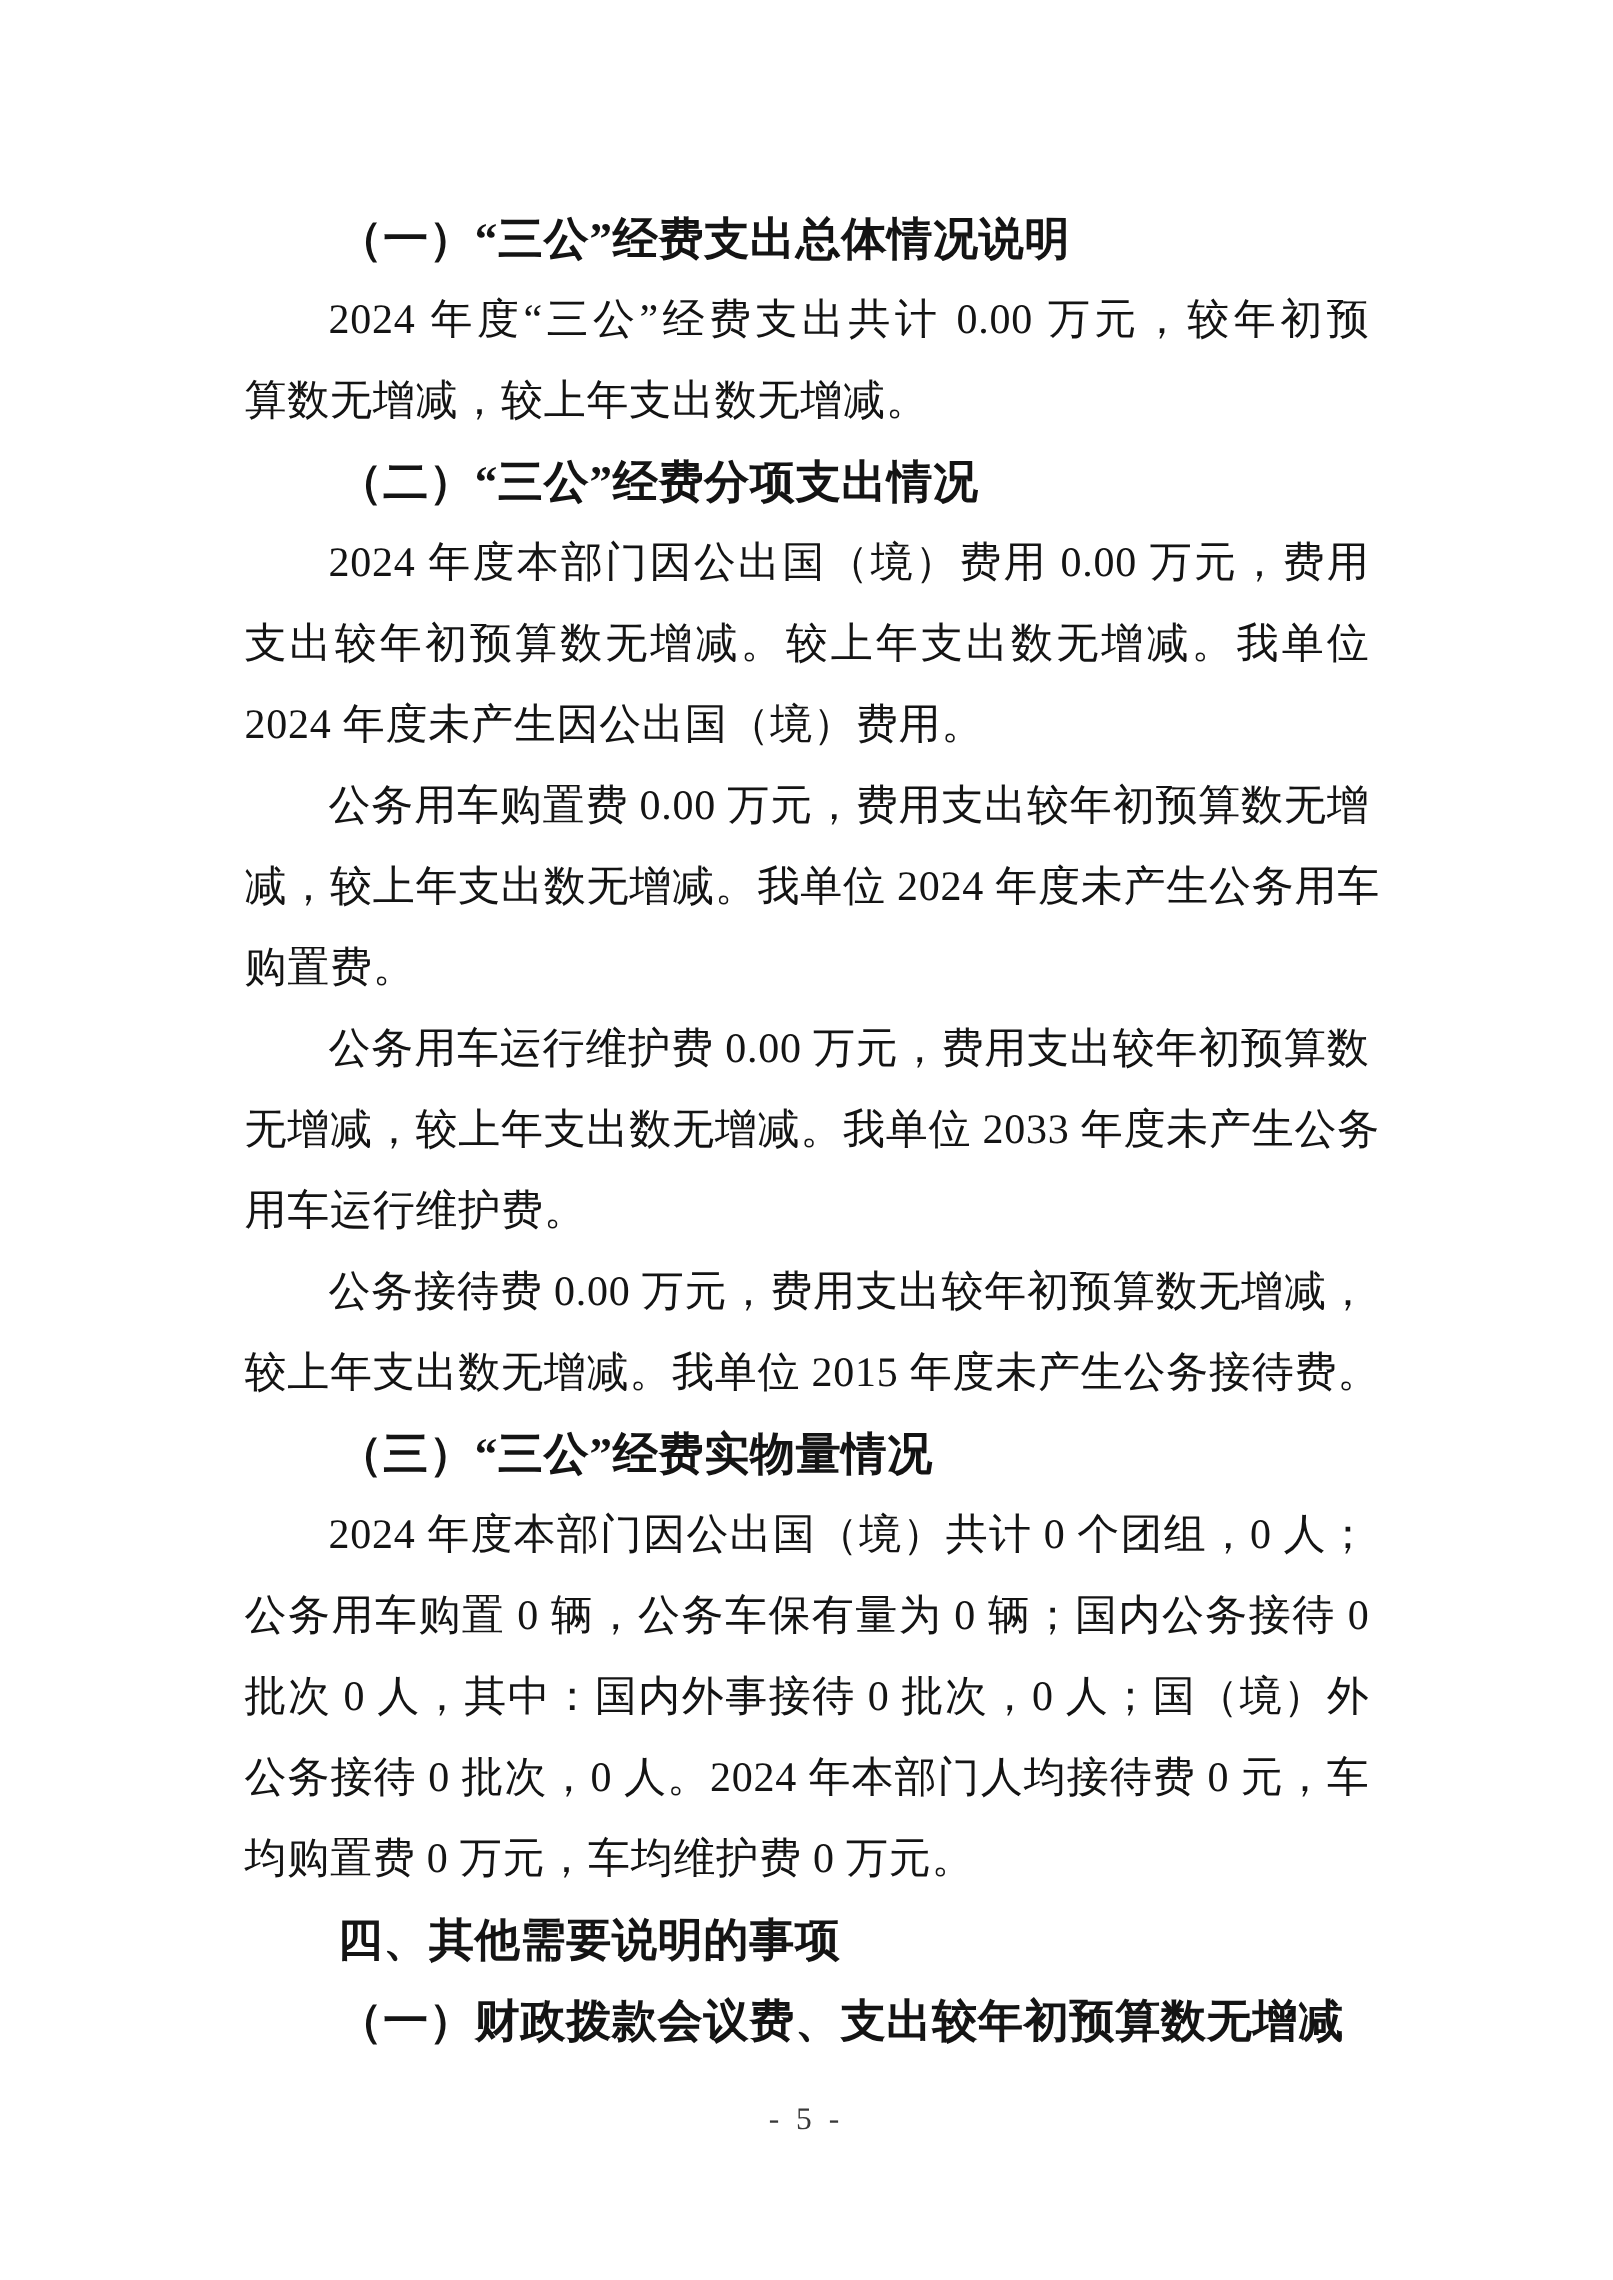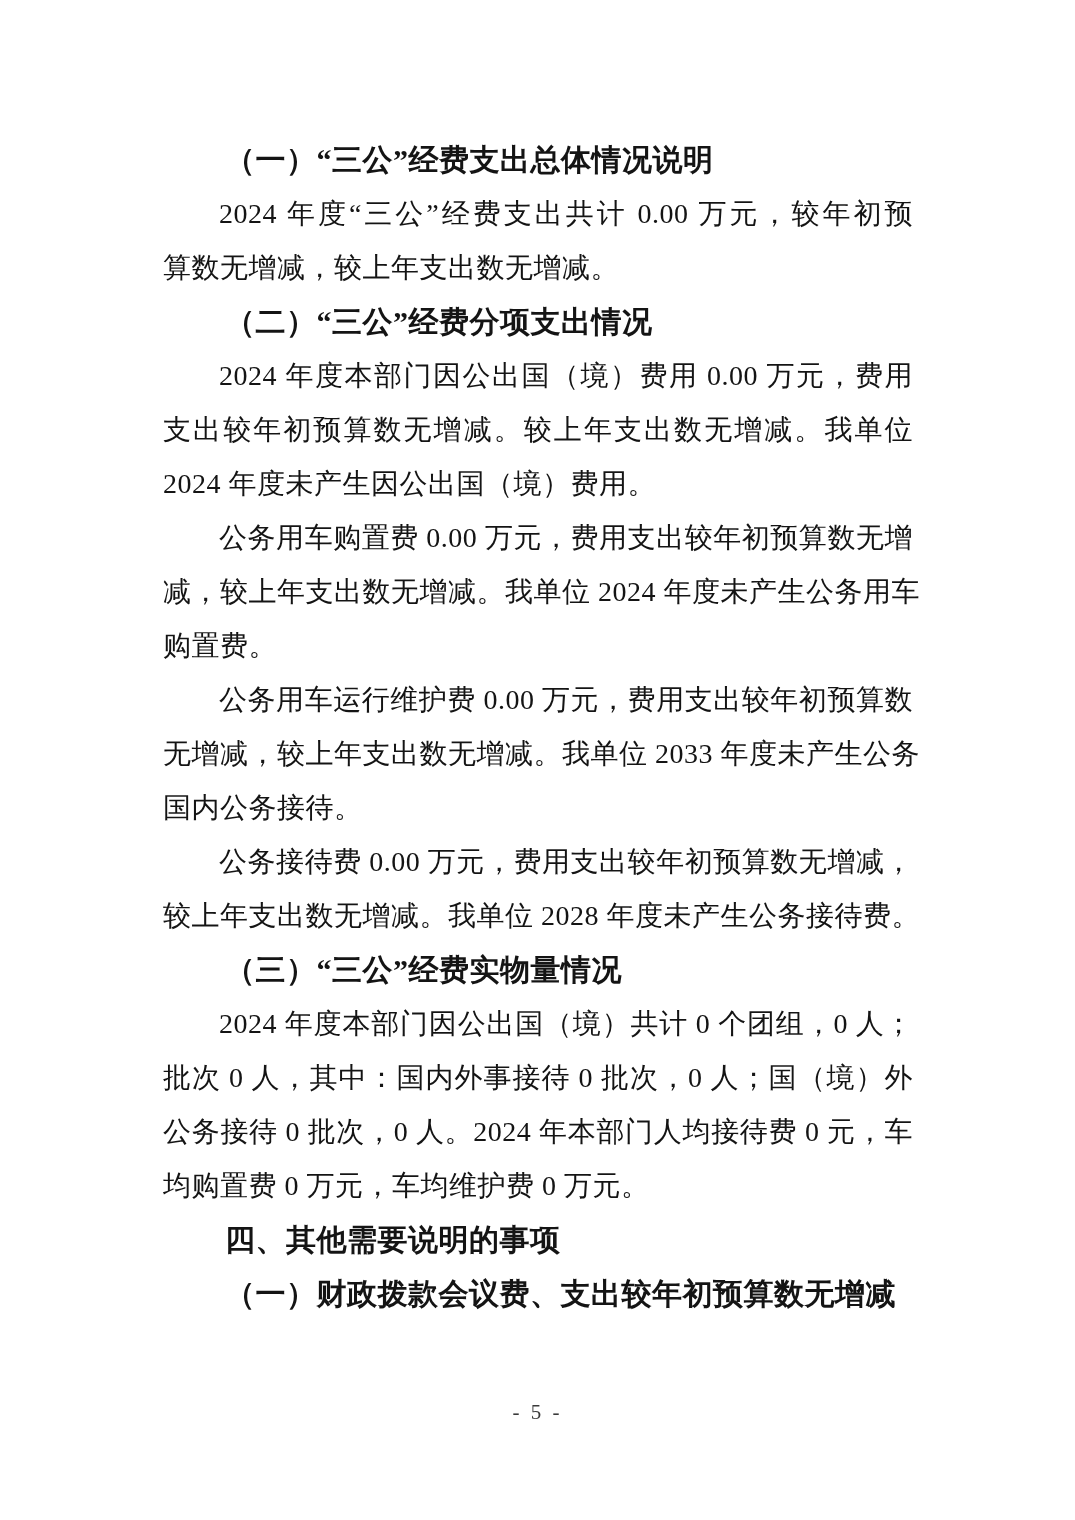--- a/index.html
+++ b/index.html
@@ -74,25 +74,26 @@
     <div class="line bl">算数无增减，较上年支出数无增减。</div>
     <div class="line hk">（二）“三公”经费分项支出情况</div>
     <div class="line bi">2024 年度本部门因公出国（境）费用 0.00 万元，费用</div>
     <div class="line bm">支出较年初预算数无增减。较上年支出数无增减。我单位</div>
     <div class="line bl">2024 年度未产生因公出国（境）费用。</div>
     <div class="line bi">公务用车购置费 0.00 万元，费用支出较年初预算数无增</div>
     <div class="line bm">减，较上年支出数无增减。我单位 2024 年度未产生公务用车</div>
     <div class="line bl">购置费。</div>
     <div class="line bi">公务用车运行维护费 0.00 万元，费用支出较年初预算数</div>
     <div class="line bm">无增减，较上年支出数无增减。我单位 2033 年度未产生公务</div>
-    <div class="line bl">国内公务接待。</div>
+    <div class="line bl">用车运行维护费。</div>
     <div class="line bi">公务接待费 0.00 万元，费用支出较年初预算数无增减，</div>
-    <div class="line bl">较上年支出数无增减。我单位 2028 年度未产生公务接待费。</div>
+    <div class="line bl">较上年支出数无增减。我单位 2015 年度未产生公务接待费。</div>
     <div class="line hk">（三）“三公”经费实物量情况</div>
     <div class="line bi">2024 年度本部门因公出国（境）共计 0 个团组，0 人；</div>
+    <div class="line bm">公务用车购置 0 辆，公务车保有量为 0 辆；国内公务接待 0</div>
     <div class="line bm">批次 0 人，其中：国内外事接待 0 批次，0 人；国（境）外</div>
     <div class="line bm">公务接待 0 批次，0 人。2024 年本部门人均接待费 0 元，车</div>
     <div class="line bl">均购置费 0 万元，车均维护费 0 万元。</div>
     <div class="line hh">四、其他需要说明的事项</div>
     <div class="line hk">（一）财政拨款会议费、支出较年初预算数无增减</div>
   </div>
   <div class="footer">- 5 -</div>
 </div>
 
 </body></html>

